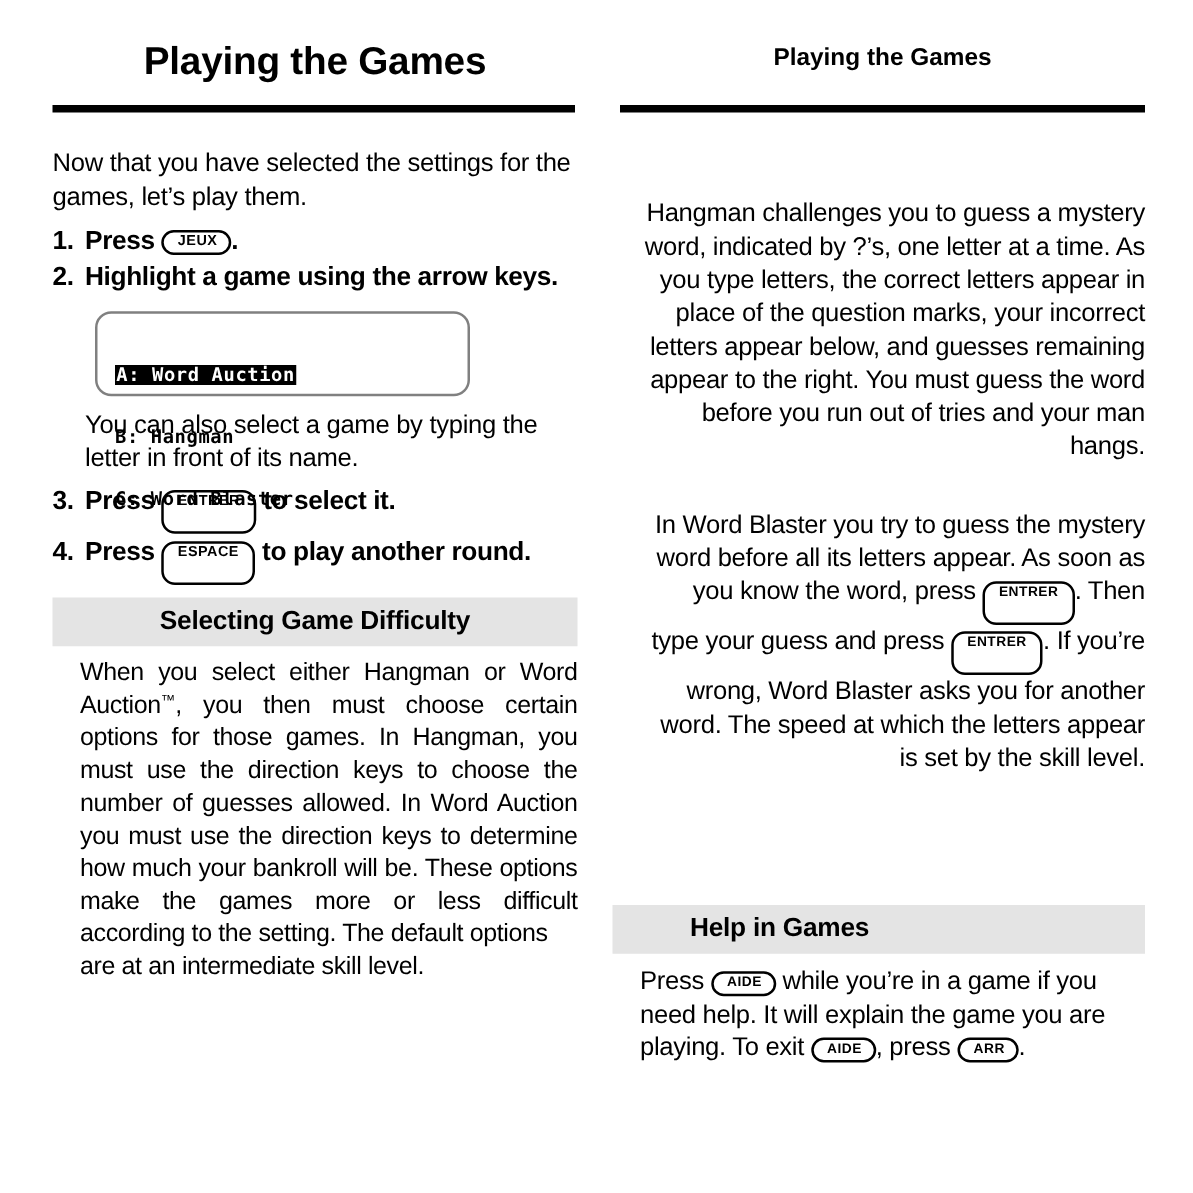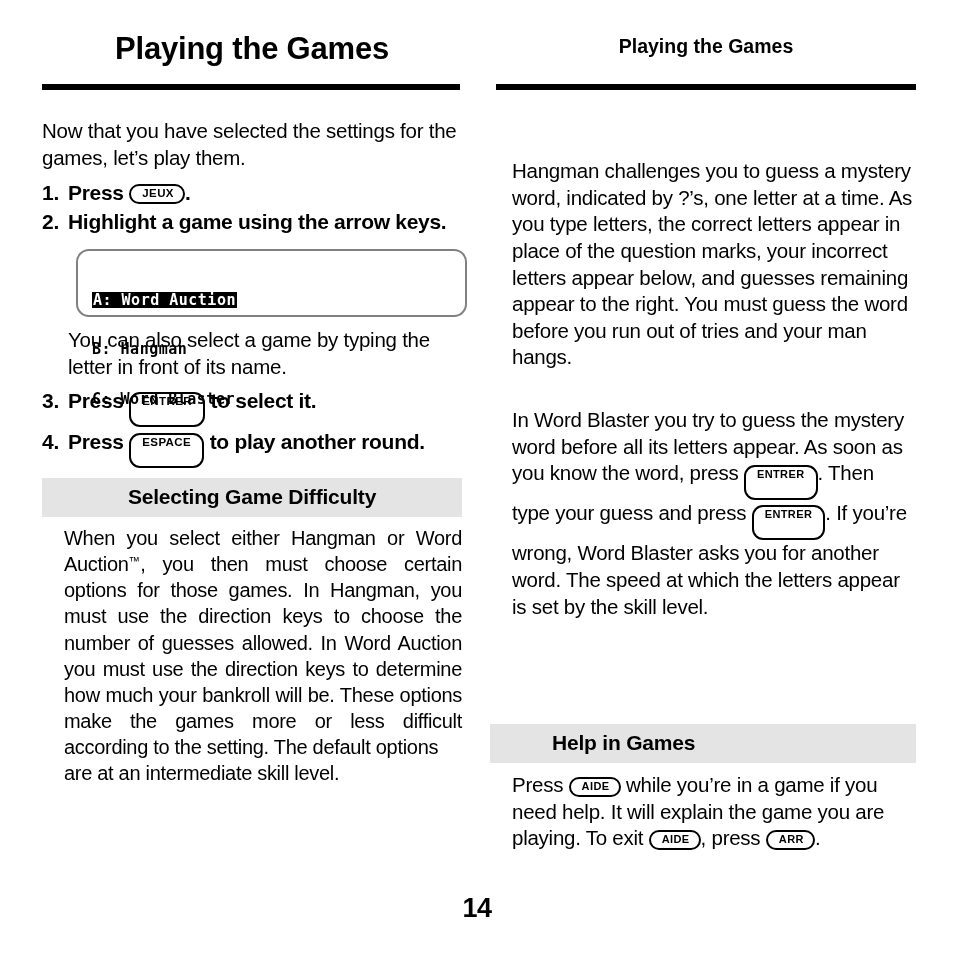--- a/index.html
+++ b/index.html
@@ -104,21 +104,21 @@
   .key-inbody {
     vertical-align: 2px;
     font-size: 11px;
     border-width: 2px;
   }
 
   
   .lcd {
     position: relative;
     margin: 14px 0 10px 34px;
-    width: 391px;
+    width: 300px;
     height: 68px;
     border: 2.4px solid #808080;
     border-radius: 13px;
     background: #ffffff;
     box-sizing: border-box;
   }
   .lcd-inner {
     position: absolute;
     left: 14px;
     top: 8px;
@@ -236,31 +236,30 @@
       <div class="sec-head sec-head-left">Selecting Game Difficulty</div>
 
       <p class="justified" style="margin-top:8px;"><span>When you select either Hangman or Word Auction</span><sup class="tm">™</sup><span>, you then must choose certain options for those games. In Hangman, you must use the direction keys to choose the number of guesses allowed. In Word Auction you must use the direction keys to determine how much your bankroll will be. These options make the games more or less difficult according to the setting. The default options</span></p>
       <p class="justified justified-last">are at an intermediate skill level.</p>
 
     </div>
   </div>
 
   <div class="col col-right">
 
-    <div class="blk" style="top:158px; left:16px; width:404px;">
+    <div class="blk" style="top:158px; left:16px; width:404px;text-align:right;">
 
       <p class="body-text">Hangman challenges you to guess a mystery word, indicated by ?’s, one letter at a time. As you type letters, the correct letters appear in place of the question marks, your incorrect letters appear below, and guesses remaining appear to the right. You must guess the word before you run out of tries and your man hangs.</p>
 
       <p class="body-text" style="margin-top:36px;"><span>In Word Blaster you try to guess the mystery word before all its letters appear. As soon as you know the word, press</span>&nbsp;<span class="key key-inbody wide">ENTRER</span><span>. Then type your guess and press</span>&nbsp;<span class="key key-inbody wide">ENTRER</span><span>. If you’re wrong, Word Blaster asks you for another word. The speed at which the letters appear is set by the skill level.</span></p>
 
     </div>
 
     <div class="blk" style="top:724px; left:-6px; width:426px;">
       <div class="sec-head sec-head-right" style="margin-top:0; width:426px;">Help in Games</div>
 
       <p class="body-text" style="margin-top:9px; margin-left:22px; width:402px;"><span>Press</span>&nbsp;<span class="key key-inbody">AIDE</span>&nbsp;<span>while you’re in a game if you need help. It will explain the game you are playing. To exit</span>&nbsp;<span class="key key-inbody">AIDE</span><span>,</span>&nbsp;<span>press</span>&nbsp;<span class="key key-inbody">ARR</span><span>.</span></p>
     </div>
 
   </div>
 
-  <div class="folio">14</div>
 
 </div>
 
 </body></html>

